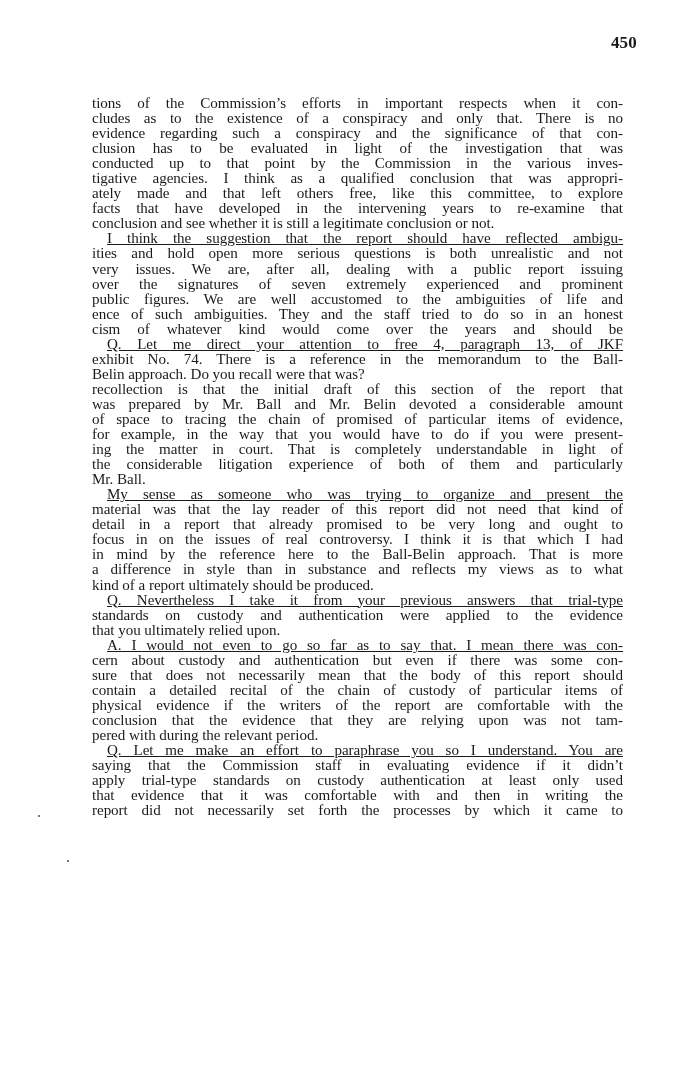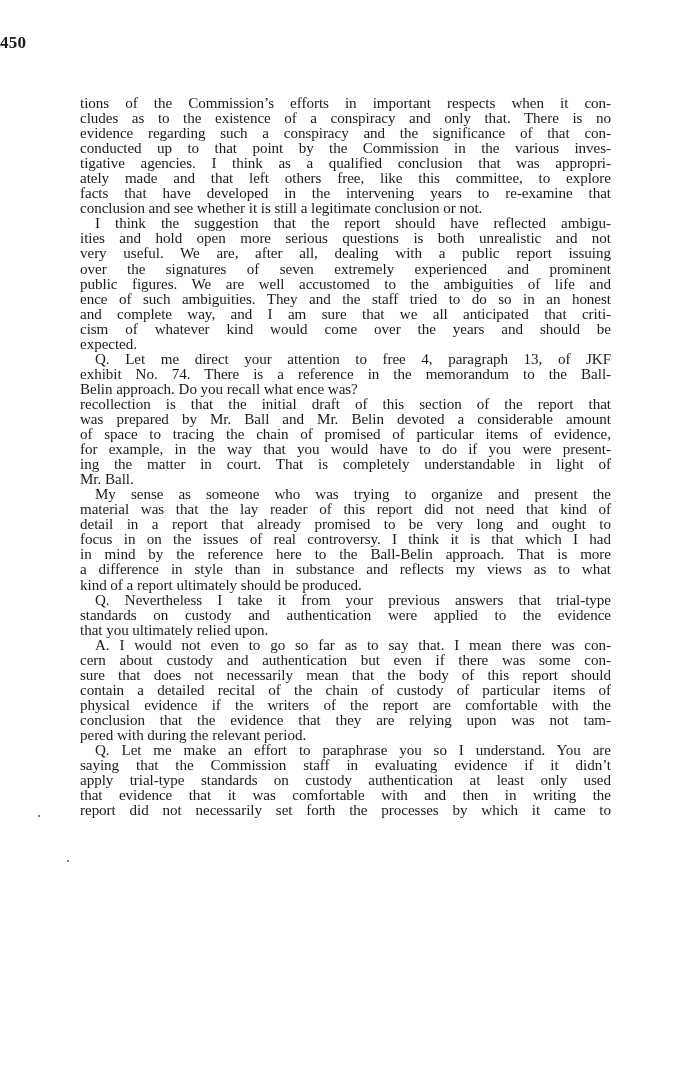--- a/index.html
+++ b/index.html
@@ -13,94 +13,95 @@
     position: relative;
     overflow: hidden;
     font-family: "DejaVu Serif", "Liberation Serif", serif;
     color: #1a1a1a;
   }
   .page-number {
     position: absolute;
     top: 33px;
     left: 0;
     width: 637px;
-    text-align: left;
+    text-align: right;
     font-family: "Liberation Serif", serif;
     font-weight: bold;
     font-size: 17px;
     letter-spacing: 0.2px;
   }
   .page-body {
     position: absolute;
     top: 96px;
-    left: 80px;
+    left: 92px;
     width: 531px;
   }
   .line {
     display: block;
     height: 15.05px;
     line-height: 15.05px;
     font-family: "Liberation Serif", serif;
     font-size: 15.1px;
     white-space: nowrap;
     text-align: justify;
     text-align-last: justify;
     letter-spacing: -0.05px;
   }
   .line.last {
     text-align-last: left;
   }
   .line.indent {
     padding-left: 15px;
+    text-decoration: underline;
   }
   .margin-mark {
     position: absolute;
     width: 2px;
     height: 2px;
     background: #777;
   }
 </style>
 </head>
 <body>
 
 <div class="page-number">450</div>
 
 <div class="page-body" id="page-body">
     <div class="paragraph">
       <span class="line">tions of the Commission’s efforts in important respects when it con-</span>
       <span class="line">cludes as to the existence of a conspiracy and only that. There is no</span>
       <span class="line">evidence regarding such a conspiracy and the significance of that con-</span>
+      <span class="line">clusion has to be evaluated in light of the investigation that was</span>
       <span class="line">conducted up to that point by the Commission in the various inves-</span>
       <span class="line">tigative agencies. I think as a qualified conclusion that was appropri-</span>
       <span class="line">ately made and that left others free, like this committee, to explore</span>
       <span class="line">facts that have developed in the intervening years to re-examine that</span>
       <span class="line last">conclusion and see whether it is still a legitimate conclusion or not.</span>
     </div>
     <div class="paragraph">
       <span class="line indent">I think the suggestion that the report should have reflected ambigu-</span>
       <span class="line">ities and hold open more serious questions is both unrealistic and not</span>
-      <span class="line">very useful. We are, after all, dealing with a public report issuing</span>
+      <span class="line">very issues. We are, after all, dealing with a public report issuing</span>
       <span class="line">over the signatures of seven extremely experienced and prominent</span>
       <span class="line">public figures. We are well accustomed to the ambiguities of life and</span>
       <span class="line">ence of such ambiguities. They and the staff tried to do so in an honest</span>
-      <span class="line">and complete way, and I am sure that we all anticipated that criti-</span>
       <span class="line">cism of whatever kind would come over the years and should be</span>
-      <span class="line last">expected.</span>
     </div>
     <div class="paragraph">
       <span class="line indent">Q. Let me direct your attention to free 4, paragraph 13, of JKF</span>
       <span class="line">exhibit No. 74. There is a reference in the memorandum to the Ball-</span>
-      <span class="line last">Belin approach. Do you recall what ence was?</span>
+      <span class="line last">Belin approach. Do you recall were that was?</span>
     </div>
     <div class="paragraph">
       <span class="line">recollection is that the initial draft of this section of the report that</span>
       <span class="line">was prepared by Mr. Ball and Mr. Belin devoted a considerable amount</span>
       <span class="line">of space to tracing the chain of promised of particular items of evidence,</span>
       <span class="line">for example, in the way that you would have to do if you were present-</span>
       <span class="line">ing the matter in court. That is completely understandable in light of</span>
+      <span class="line">the considerable litigation experience of both of them and particularly</span>
       <span class="line last">Mr. Ball.</span>
     </div>
     <div class="paragraph">
       <span class="line indent">My sense as someone who was trying to organize and present the</span>
       <span class="line">material was that the lay reader of this report did not need that kind of</span>
       <span class="line">detail in a report that already promised to be very long and ought to</span>
       <span class="line">focus in on the issues of real controversy. I think it is that which I had</span>
       <span class="line">in mind by the reference here to the Ball-Belin approach. That is more</span>
       <span class="line">a difference in style than in substance and reflects my views as to what</span>
       <span class="line last">kind of a report ultimately should be produced.</span>

